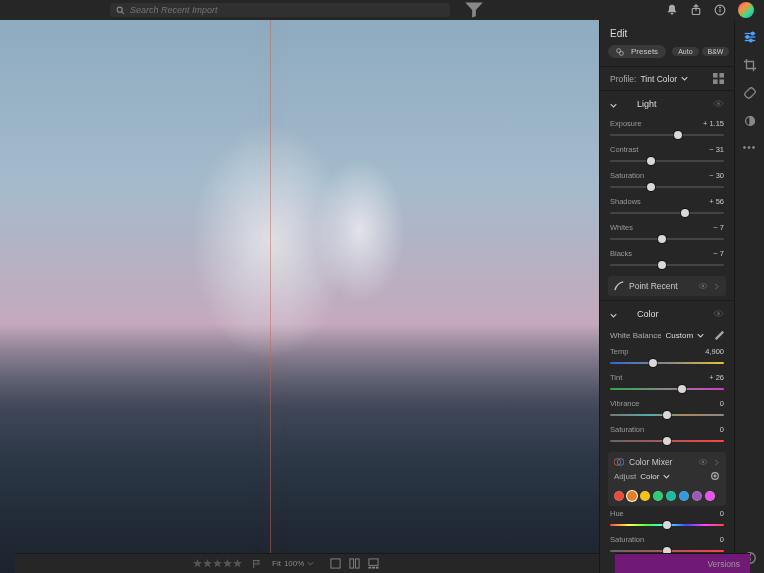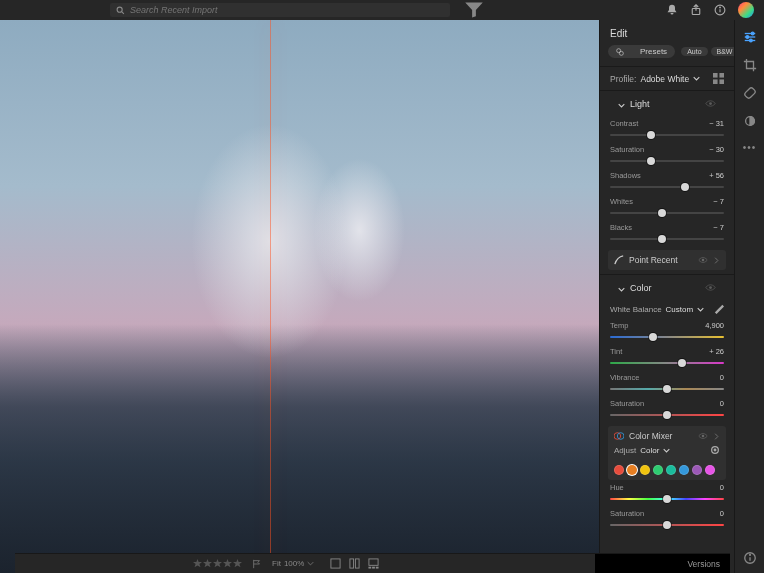--- a/index.html
+++ b/index.html
@@ -23,27 +23,27 @@
   radial-gradient(ellipse 70px 110px at 60% 38%, rgba(235,235,240,.85) 0%, transparent 65%),
   linear-gradient(180deg, transparent 55%, rgba(40,50,65,.7) 70%, rgba(25,32,42,.9) 100%);
 }
 .viewport::after { content:""; position:absolute; left:45%; top:0; bottom:0; width:1px; background:rgba(255,80,30,.5); box-shadow:0 0 20px rgba(255,100,50,.3); }
 
 
 .panel { width:135px; background:#262626; border-left:1px solid #181818; display:flex; flex-direction:column; overflow-y:auto; overflow-x:hidden; }
 .panel::-webkit-scrollbar { width:0; }
 .panel-head { padding:8px 10px 6px; font-size:10px; color:#ddd; }
 .presets-row { display:flex; align-items:center; gap:6px; padding:0 8px 8px; }
-.pill { background:#3a3a3a; border-radius:9px; padding:2px 8px; font-size:8px; display:flex; align-items:center; gap:16px; color:#ccc; }
+.pill { background:#3a3a3a; border-radius:9px; padding:2px 8px; font-size:8px; display:flex; align-items:center; gap:7px; color:#ccc; }
 .pill.small { padding:1px 6px; font-size:7px; }
 .profile-row { padding:6px 10px; display:flex; align-items:center; gap:4px; font-size:8.5px; color:#aaa; border-top:1px solid #1a1a1a; }
 .profile-row .val { color:#ddd; }
 .grid-ico { margin-left:auto; width:11px; height:11px; }
 
-.section-hdr { padding:7px 18px; display:flex; align-items:flex-end; gap:5px; font-size:9px; color:#ddd; border-top:1px solid #1a1a1a; }
+.section-hdr { padding:7px 10px; display:flex; align-items:flex-end; gap:20px; font-size:9px; color:#ddd; border-top:1px solid #1a1a1a; }
 .section-hdr svg.chev { width:7px; height:7px; }
 .section-hdr .eye { margin-left:auto; width:11px; height:11px; opacity:.4; }
 
 .slider-row { padding:3px 10px 2px; }
 .slider-lbl { display:flex; justify-content:space-between; font-size:7.5px; color:#999; margin-bottom:2px; }
 .slider-lbl .val { color:#ccc; }
 .slider { position:relative; height:10px; display:flex; align-items:center; }
 .slider-track { height:2px; width:100%; background:#444; border-radius:1px; position:relative; }
 .slider-thumb { position:absolute; width:8px; height:8px; background:#d8d8d8; border-radius:50%; top:50%; transform:translate(-50%,-50%); box-shadow:0 0 0 1px rgba(0,0,0,.5); }
 .slider-track.grad-temp { background:linear-gradient(90deg,#2a6bd4,#888,#e8c030); }
@@ -74,21 +74,21 @@
 .rail-bottom { margin-top:auto; margin-bottom:8px; }
 
 
 .bottom { position:absolute; bottom:0; left:15px; right:165px; height:20px; background:#262626; border-top:1px solid #181818; display:flex; align-items:center; padding:0 8px; gap:10px; font-size:8px; color:#888; }
 .stars { display:flex; gap:1px; margin-left:170px; }
 .stars svg { width:9px;height:9px; }
 .reject { width:10px;height:10px; }
 .fit { display:flex; align-items:center; gap:3px; }
 .view-icons { display:flex; gap:8px; align-items:center; margin-left:6px; }
 .view-icons svg { width:11px;height:11px; }
-.versions-bar { position:absolute; bottom:0; right:34px; width:135px; height:20px; background:#000000; border-top:1px solid #181818; display:flex; align-items:center; justify-content:flex-end; padding:0 10px; font-size:8.5px; color:#999; }
+.versions-bar { position:absolute; bottom:0; right:14px; width:135px; height:20px; background:#701a75; border-top:1px solid #181818; display:flex; align-items:center; justify-content:flex-end; padding:0 10px; font-size:8.5px; color:#999; }
 </style>
 </head>
 <body>
 
 <div class="topbar">
   <div class="search-wrap">
     <svg viewBox="0 0 16 16" fill="none" stroke="currentColor" stroke-width="2">
         <circle cx="6.5" cy="6.5" r="4.5"></circle>
         <line x1="10" y1="10" x2="14" y2="14"></line>
       </svg>
@@ -129,21 +129,21 @@
           </svg>
         <span>Presets</span>
       </div>
       <div style="margin-left:auto;display:flex;gap:3px">
         <div class="pill small">Auto</div>
         <div class="pill small">B&amp;W</div>
       </div>
     </div>
     <div class="profile-row">
       <span>Profile:</span>
-      <span class="val">Adobe White</span>
+      <span class="val">Tint Color</span>
       <svg width="7" height="7" viewBox="0 0 10 10">
           <path d="M1 3l4 4 4-4" fill="none" stroke="#ccc" stroke-width="1.5"></path>
         </svg>
       <svg class="grid-ico" viewBox="0 0 12 12" fill="#888">
           <rect x="0" y="0" width="5" height="5"></rect>
           <rect x="7" y="0" width="5" height="5"></rect>
           <rect x="0" y="7" width="5" height="5"></rect>
           <rect x="7" y="7" width="5" height="5"></rect>
         </svg>
     </div>
@@ -152,20 +152,30 @@
       <svg class="chev" viewBox="0 0 10 10">
           <path d="M1 3l4 4 4-4" fill="none" stroke="#ccc" stroke-width="1.5"></path>
         </svg>
       <span>Light</span>
       <svg class="eye" viewBox="0 0 16 10">
           <path d="M1 5s3-4 7-4 7 4 7 4-3 4-7 4-7-4-7-4z" fill="none" stroke="#aaa"></path>
           <circle cx="8" cy="5" r="2" fill="#aaa"></circle>
         </svg>
     </div>
     <div id="light-sliders">
+        <div class="slider-row">
+    <div class="slider-lbl">
+            <span>Exposure</span>
+            <span class="val">+ 1.15</span>
+          </div>
+    <div class="slider">
+            <div class="slider-track"></div>
+            <div class="slider-thumb" style="left:60%"></div>
+          </div>
+  </div>
         <div class="slider-row">
     <div class="slider-lbl">
             <span>Contrast</span>
             <span class="val">− 31</span>
           </div>
     <div class="slider">
             <div class="slider-track"></div>
             <div class="slider-thumb" style="left:36%"></div>
           </div>
   </div>

